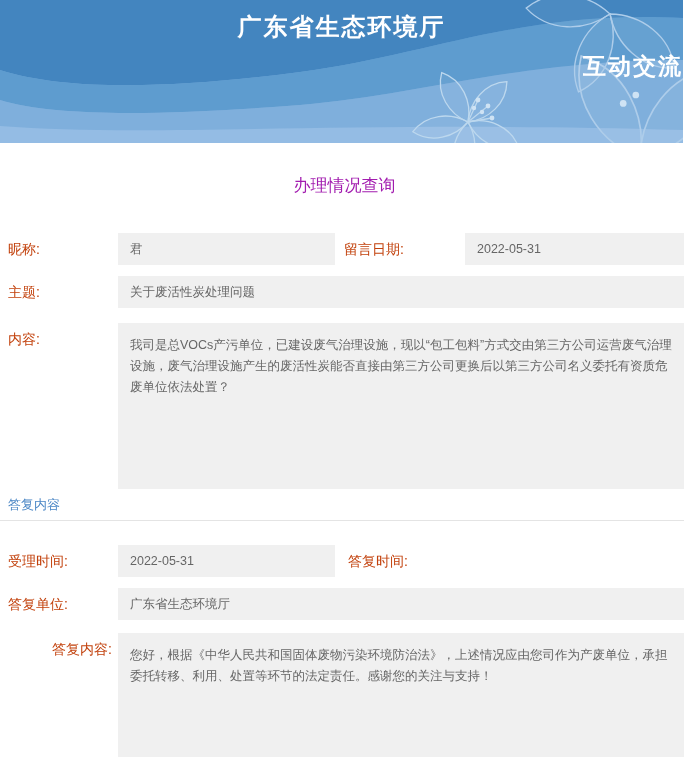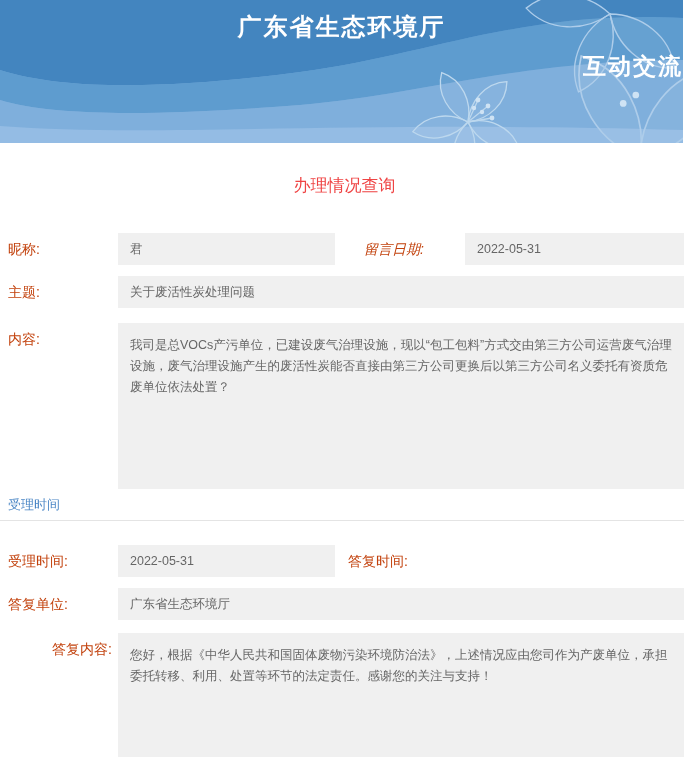--- a/index.html
+++ b/index.html
@@ -10,21 +10,21 @@
   
   .banner{position:absolute;left:0;top:0;width:683px;height:143px;overflow:hidden;}
   .banner svg{position:absolute;left:0;top:0;width:100%;height:100%;display:block;}
   .banner-title{position:absolute;left:0;top:12px;width:100%;text-align:center;
     color:#ffffff;font-size:24px;font-weight:bold;letter-spacing:2px;line-height:30px;}
   .banner-subtitle{position:absolute;left:0;top:51px;width:100%;text-align:right;
     color:#ffffff;font-size:23px;font-weight:bold;letter-spacing:2px;line-height:30px;}
 
   
   .page-title{position:absolute;left:0;top:174px;width:689px;text-align:center;
-    font-size:17px;color:#ef4444;}
+    font-size:17px;color:#a21caf;}
 
   
   .lbl{position:absolute;font-size:14px;color:#c2410c;line-height:20px;white-space:nowrap;}
   .field{position:absolute;height:32px;border:none;outline:none;background:#f0f0f0;
     color:#666666;font-size:12.5px;padding:0 12px;box-sizing:border-box;
     font-family:inherit;display:block;}
   .area{position:absolute;border:none;outline:none;background:#f0f0f0;color:#666666;
     font-size:12.5px;line-height:21px;padding:12px;box-sizing:border-box;resize:none;
     font-family:inherit;overflow:hidden;display:block;}
   .section-title{position:absolute;left:8px;top:496px;font-size:13px;color:#4a86c5;}
@@ -114,30 +114,30 @@
     </svg>
     <div class="banner-title">广东省生态环境厅</div>
     <div class="banner-subtitle">互动交流</div>
   </div>
 
   <div class="page-title">办理情况查询</div>
 
   <span class="lbl" style="left:8px;top:239px;">昵称:</span>
   <input class="field" style="left: 118px; top: 233px; width: 217px;" readonly="" value="君">
 
-  <span class="lbl" style="left:364px;top:239px;font-style:italic;">留言日期:</span>
+  <span class="lbl" style="left:344px;top:239px;">留言日期:</span>
   <input class="field" style="left: 465px; top: 233px; width: 219px;" readonly="" value="2022-05-31">
 
   <span class="lbl" style="left:8px;top:282px;">主题:</span>
   <input class="field" style="left: 118px; top: 276px; width: 566px;" readonly="" value="关于废活性炭处理问题">
 
   <span class="lbl" style="left:8px;top:329px;">内容:</span>
   <textarea class="area" style="left: 118px; top: 323px; width: 566px; height: 166px;" readonly="">我司是总VOCs产污单位，已建设废气治理设施，现以“包工包料”方式交由第三方公司运营废气治理设施，废气治理设施产生的废活性炭能否直接由第三方公司更换后以第三方公司名义委托有资质危废单位依法处置？</textarea>
 
-  <div class="section-title">受理时间</div>
+  <div class="section-title">答复内容</div>
   <div class="divider"></div>
 
   <span class="lbl" style="left:8px;top:551px;">受理时间:</span>
   <input class="field" style="left: 118px; top: 545px; width: 217px;" readonly="" value="2022-05-31">
 
   <span class="lbl" style="left:348px;top:551px;">答复时间:</span>
 
   <span class="lbl" style="left:8px;top:594px;">答复单位:</span>
   <input class="field" style="left: 118px; top: 588px; width: 566px;" readonly="" value="广东省生态环境厅">
 

